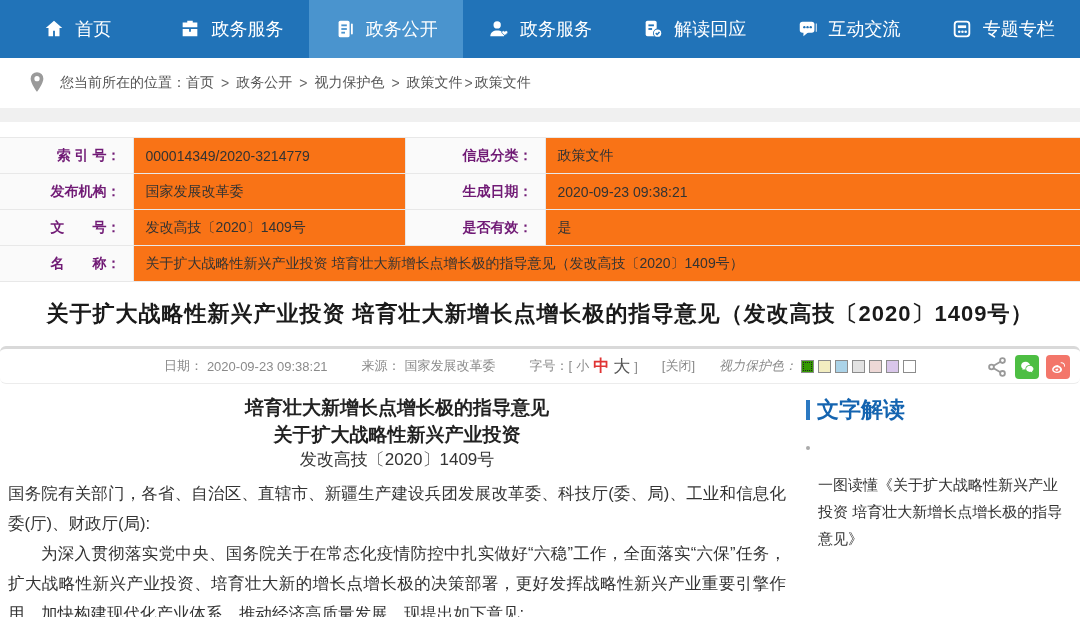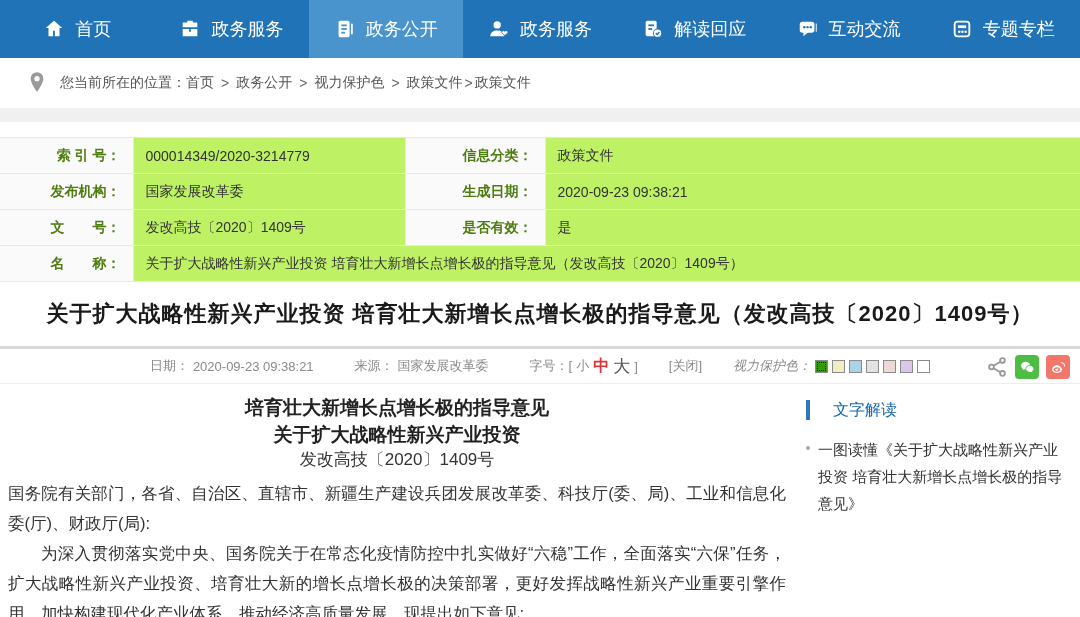--- a/index.html
+++ b/index.html
@@ -20,31 +20,31 @@
   .crumb-bar a { color:#555; text-decoration:none; cursor:pointer; }
   .crumb-sep { margin:0 7px; color:#666; }
   .crumb-sep.tight { margin:0 2px; }
   .gray-band { height:14px; background:#f0f0f0; }
   .spacer15 { height:15px; background:#fff; }
 
   
   .info-table { width:100%; border-collapse:collapse; table-layout:fixed; }
   .info-table td { height:36px; border-top:1px solid #e8e8e8; border-bottom:1px solid #e8e8e8;
     font-size:14px; padding:0 12px; }
-  td.lbl { background:#fafafa; font-weight:bold; text-align:right; color:#4d7c0f;
+  td.lbl { background:#fafafa; font-weight:bold; text-align:right; color:#701a75;
     border-right:1px solid #e8e8e8; white-space:nowrap; }
-  td.val { background:#bef264; color:#333; }
+  td.val { background:#f97316; color:#333; }
   td.val1 { border-right:1px solid #e8e8e8; }
 
   
   .page-title-band { height:64px; display:flex; align-items:center; justify-content:center; }
   .page-title { font-size:22px; font-weight:bold; color:#1a1a1a; letter-spacing:1px; }
   .meta-bar { position:relative; height:38px; border-top:3px solid #d9d9d9;
     border-bottom:1px solid #ececec; display:flex; align-items:center; justify-content:center;
-    gap:21px; font-size:13px; color:#8a8a8a; }
+    gap:14px; font-size:13px; color:#8a8a8a;border-radius:6px; }
   .meta-group { display:flex; align-items:center; gap:4px; margin:0 10px; }
   .fs-small { color:#8a8a8a; cursor:pointer; }
   .fs-med { color:#e03434; font-size:16px; font-weight:bold; cursor:pointer; }
   .fs-large { color:#555; font-size:17px; cursor:pointer; }
   .close-link { cursor:pointer; color:#8a8a8a; }
   .eye-label { font-style:italic; }
   .swatches { display:flex; gap:4px; }
   .swatch { width:13px; height:13px; border:1px solid #8c8c8c; cursor:pointer; }
   .share-cluster { position:absolute; right:10px; top:6px; display:flex; gap:7px; align-items:center; }
   .share-glyph { width:22px; height:22px; cursor:pointer; }
@@ -57,25 +57,25 @@
   
   .content { display:flex; height:234px; }
   .article { width:792px; padding:10px 6px 0 8px; }
   .art-h { text-align:center; font-size:19px; font-weight:bold; color:#222; line-height:27px; }
   .art-docnum { text-align:center; font-size:17px; color:#333; line-height:24px; margin-bottom:6px; }
   .art-p { font-size:16.5px; color:#333; line-height:30px; text-align:justify; }
   .art-p.indent { text-indent:2em; }
 
   .sidebar { flex:1; padding:16px 10px 0 14px; }
   .side-head { display:flex; align-items:center; border-left:4px solid #2b79c2;
-    padding-left:23px; font-size:16px; font-weight:normal; color:#1464b0; height:20px; }
+    padding-left:7px; font-size:22px; font-weight:bold; color:#1464b0; height:20px; }
   .side-item { display:flex; margin-top:16px; cursor:pointer; }
   .side-bullet { width:4px; height:4px; background:#aaa; border-radius:50%;
     margin:10px 8px 0 0; flex:none; }
-  .side-link { font-size:15px; color:#333; line-height:27px; text-decoration:none; }
+  .side-link { font-size:15px; color:#333; line-height:27px; text-decoration:none;margin-top:35px; }
 </style>
 </head>
 <body>
 
 <div class="nav">
   <div class="nav-item">
     <span>
         <svg viewBox="0 0 24 24" width="22" height="22">
           <path fill="#fff" d="M12 3l9 8h-3v9h-5v-6h-2v6H6v-9H3z"></path>
         </svg>

